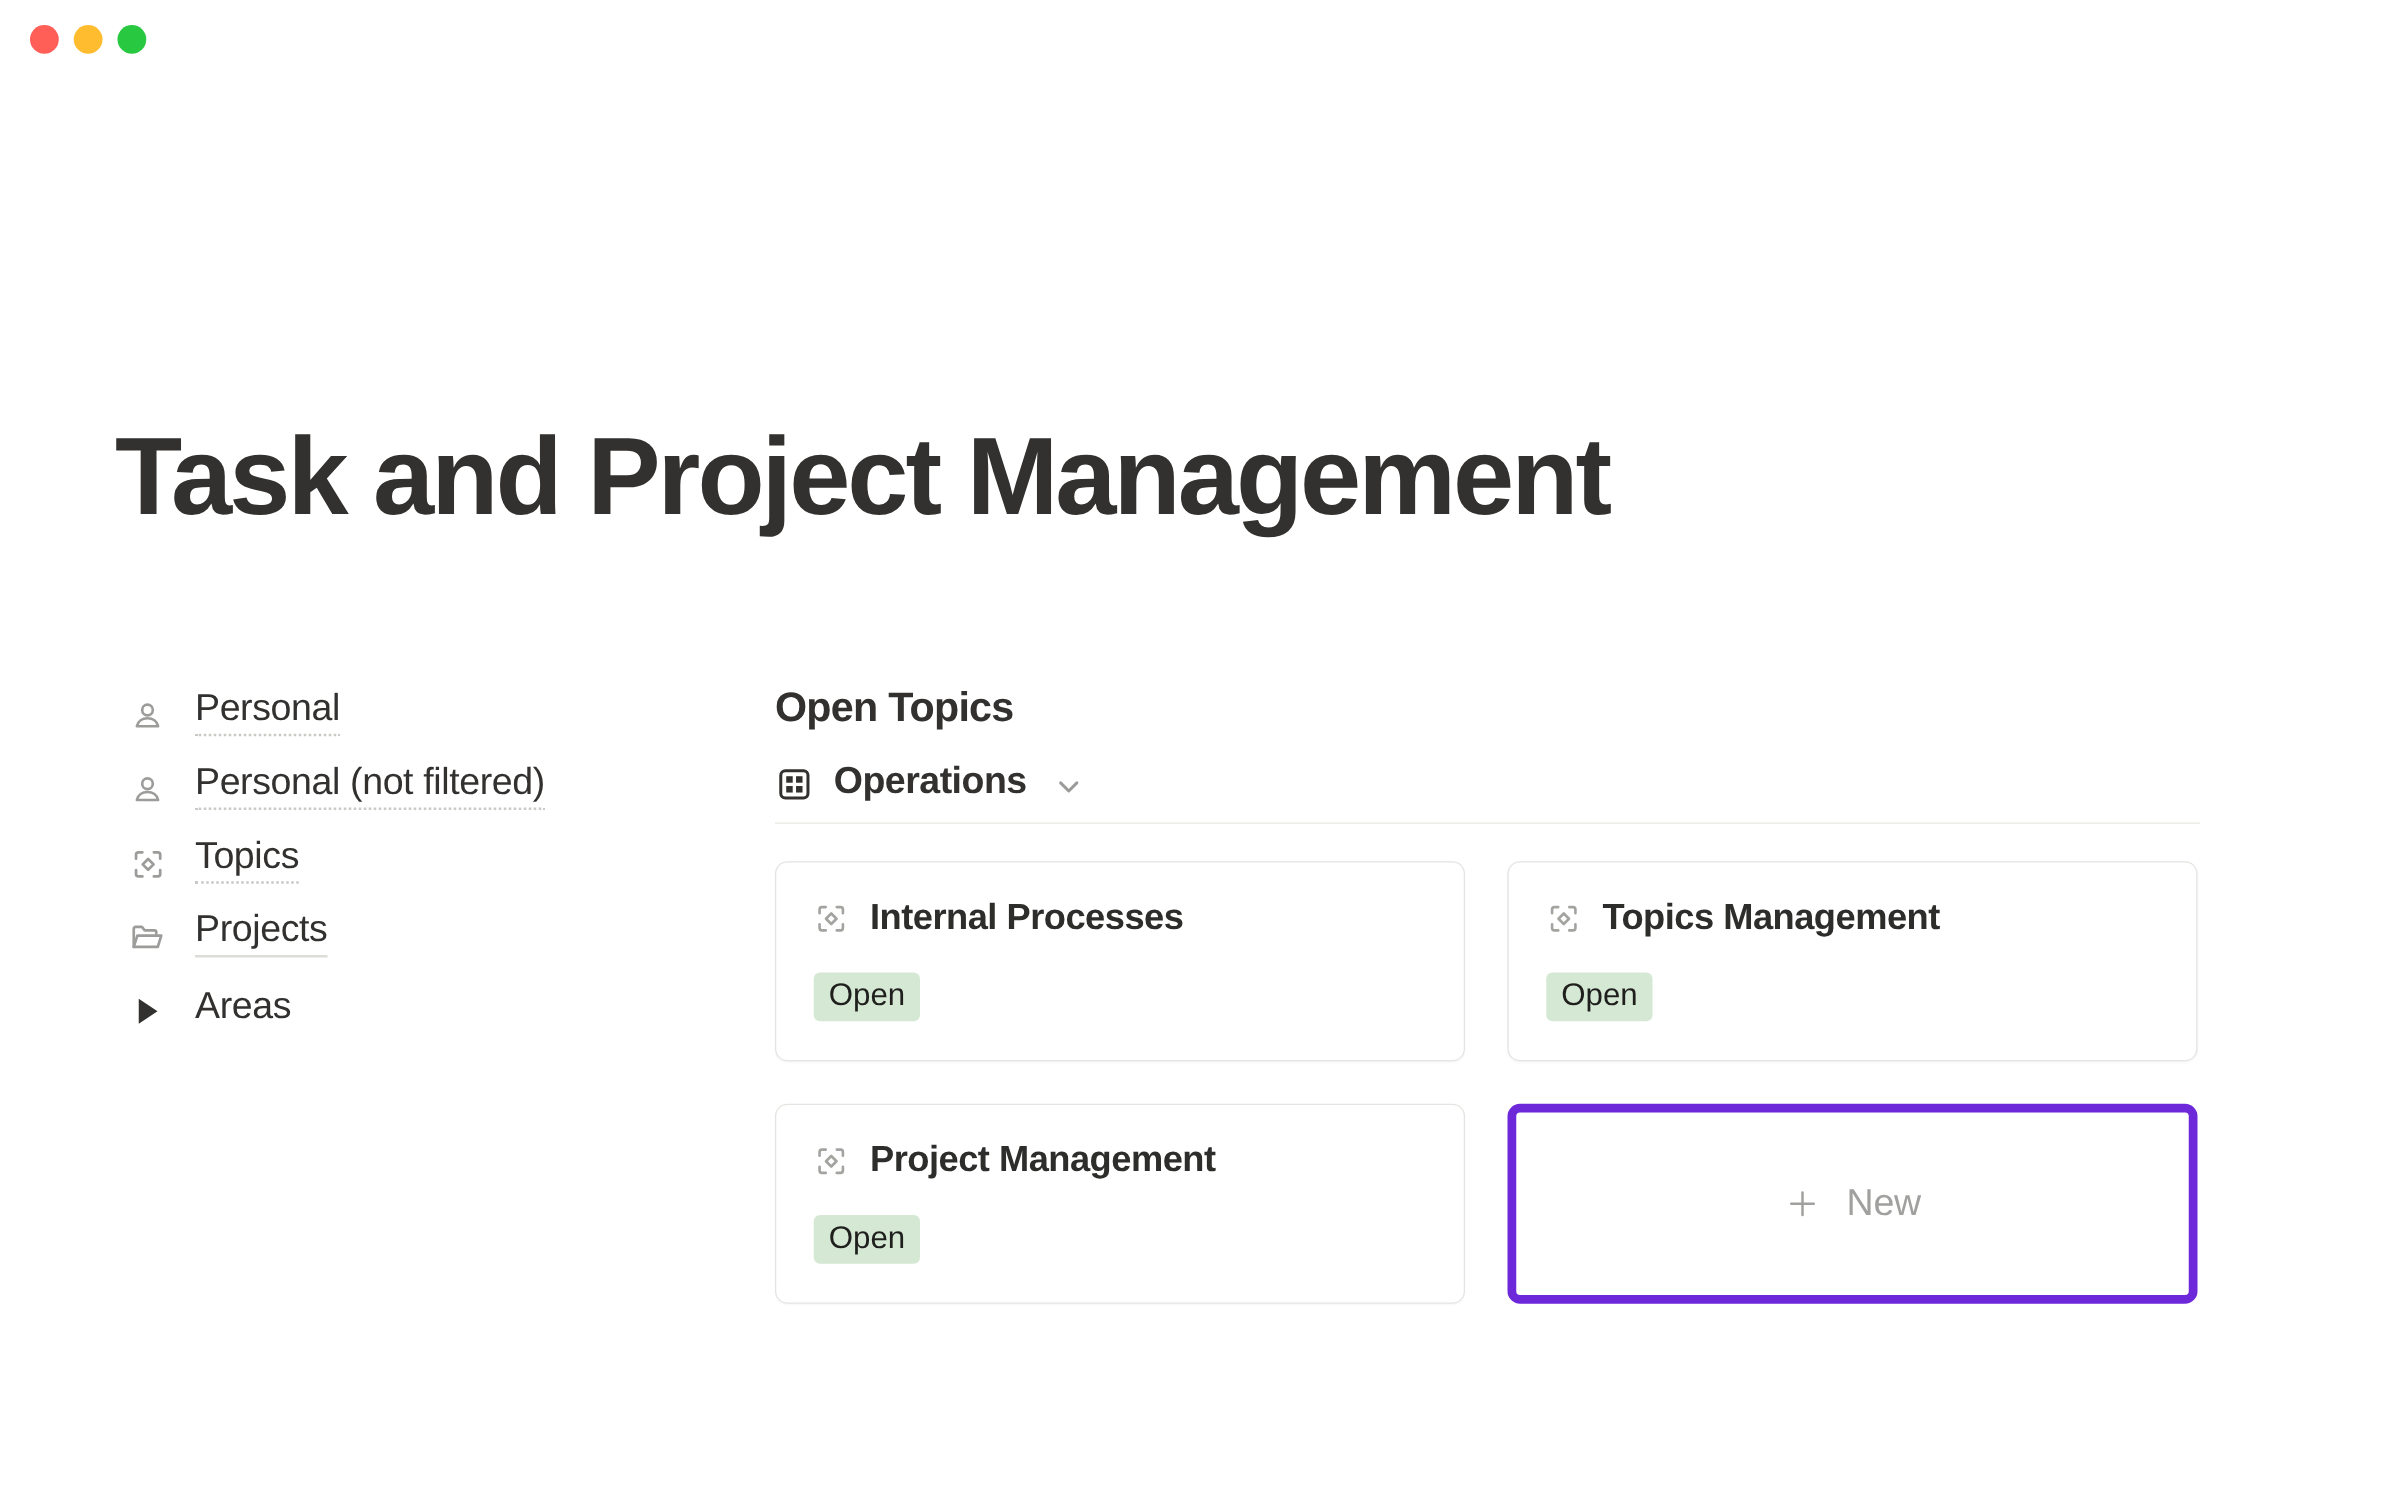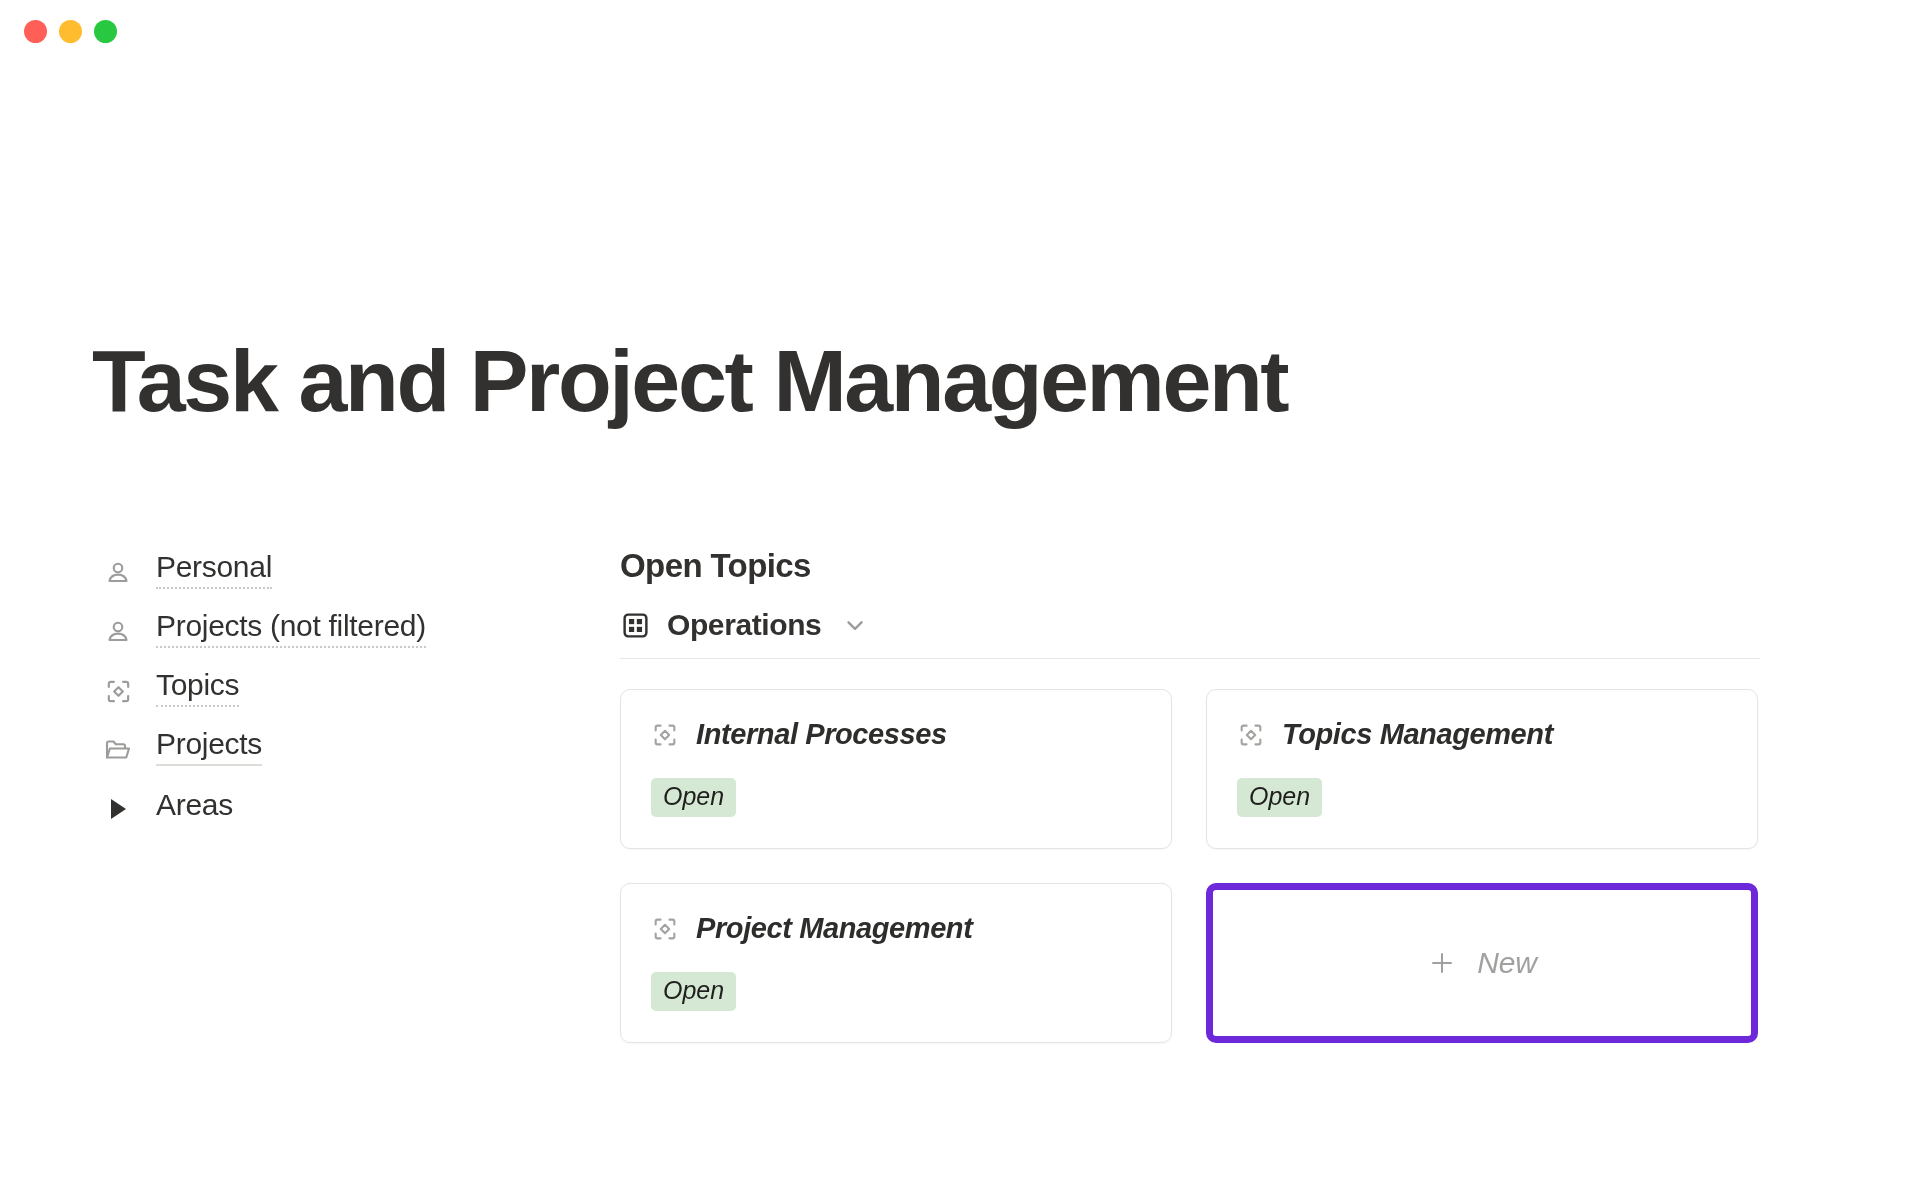--- a/index.html
+++ b/index.html
@@ -128,21 +128,21 @@
   .tri-toggle {
     width: 0; height: 0;
     border-left: 15px solid #32312f;
     border-top: 10px solid transparent;
     border-bottom: 10px solid transparent;
   }
 
   
   .group-row {
     display: flex;
-    align-items: center;
+    align-items: flex-end;
     gap: 17px;
     margin-top: 14px;
     margin-bottom: 16px;
     cursor: pointer;
   }
   .group-icon {
     width: 30px; height: 30px;
     flex: none;
     display: flex;
     align-items: center;
@@ -170,21 +170,20 @@
     width: 1140px;
     margin-bottom: 30px;
   }
 
   .card-grid {
     display: grid;
     grid-template-columns: 552px 552px;
     column-gap: 34px;
     row-gap: 34px;
     width: 1138px;
-    font-style: italic;
   }
 
   .card {
     border: 1px solid #e4e4e1;
     border-radius: 10px;
     background: #ffffff;
     height: 160px;
     padding: 28px 30px 0 30px;
     box-shadow: 0 1px 2px rgba(0,0,0,0.035);
     cursor: pointer;
@@ -279,21 +278,21 @@
           <span class="dash-label u-dotted">Personal</span>
         </div>
 
         <div class="dash-item">
           <span class="dash-icon">
             <svg width="30" height="30" viewBox="0 0 24 24" fill="none" stroke="currentColor" stroke-width="1.7" stroke-linecap="round" stroke-linejoin="round">
               <circle cx="12" cy="8" r="3.4"></circle>
               <path d="M5.2 18.4c.7-3.2 3.5-5.1 6.8-5.1s6.1 1.9 6.8 5.1z"></path>
             </svg>
           </span>
-          <span class="dash-label u-dotted">Projects (not filtered)</span>
+          <span class="dash-label u-dotted">Personal (not filtered)</span>
         </div>
 
         <div class="dash-item">
           <span class="dash-icon">
             <svg width="29" height="29" viewBox="0 0 24 24" fill="none" stroke="currentColor" stroke-width="1.8" stroke-linecap="round" stroke-linejoin="round">
               <path d="M4 8.2V5.6A1.6 1.6 0 0 1 5.6 4h2.6"></path>
               <path d="M15.8 4h2.6A1.6 1.6 0 0 1 20 5.6v2.6"></path>
               <path d="M20 15.8v2.6a1.6 1.6 0 0 1-1.6 1.6h-2.6"></path>
               <path d="M8.2 20H5.6A1.6 1.6 0 0 1 4 18.4v-2.6"></path>
               <path d="M12 8.4l3.6 3.6L12 15.6 8.4 12z"></path>

